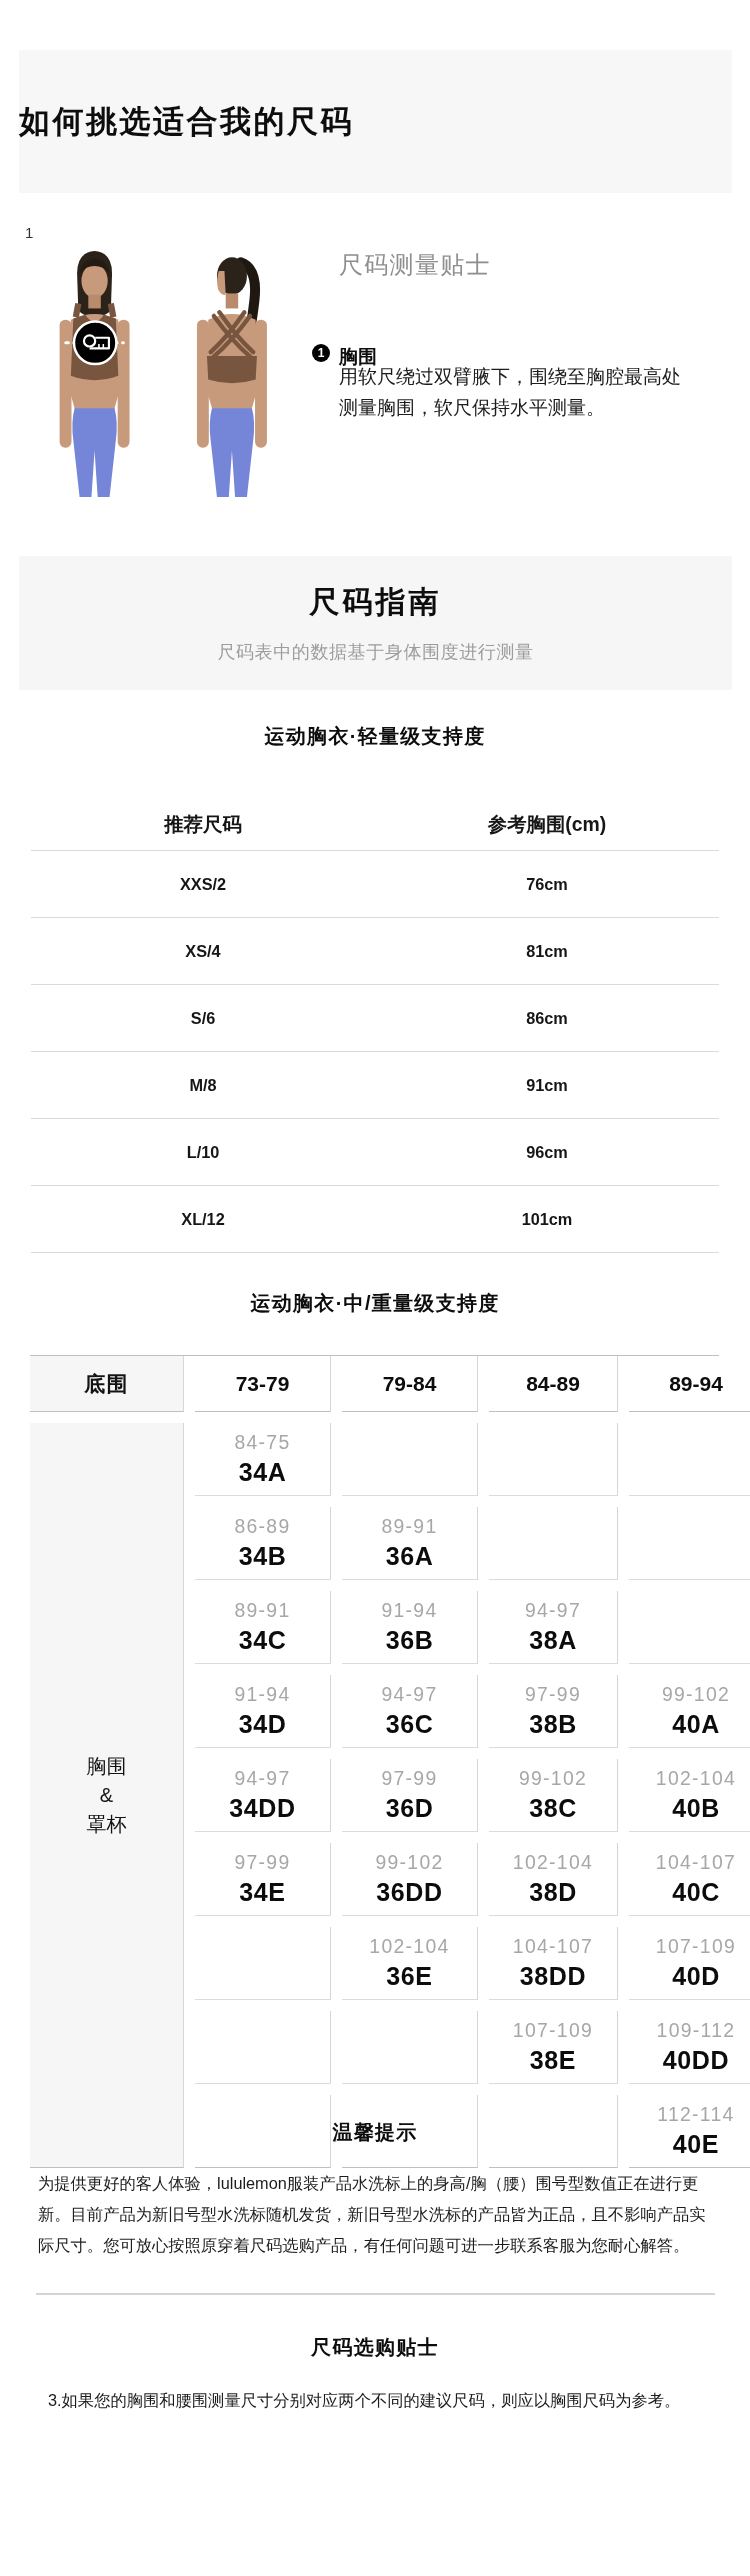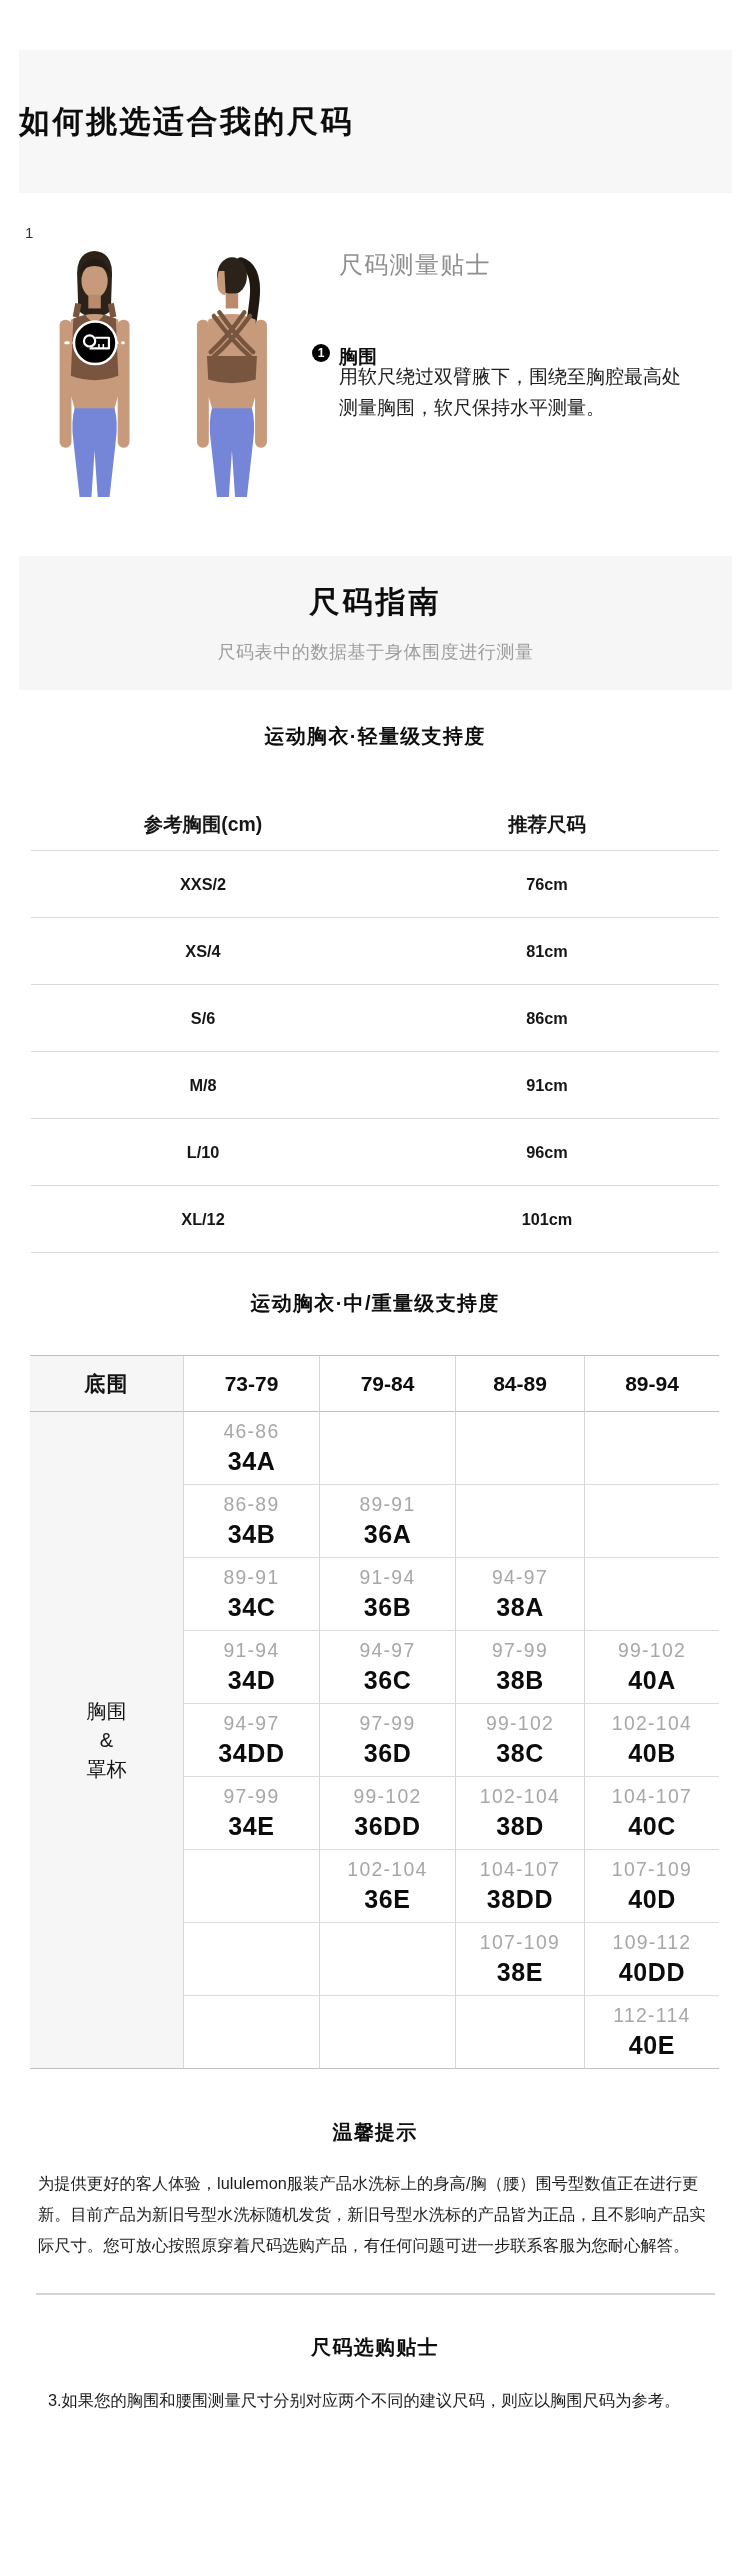--- a/index.html
+++ b/index.html
@@ -34,21 +34,21 @@
   
   .light-table{position:absolute;left:31px;top:798px;width:688px;}
   .lt-header{display:flex;height:53px;box-sizing:border-box;border-bottom:1.9px solid #dadada;}
   .lt-header .lt-cell{font-size:19.4px;font-weight:700;}
   .lt-row{display:flex;height:67px;box-sizing:border-box;border-bottom:1.9px solid #dadada;}
   .lt-cell{flex:1;display:flex;align-items:center;justify-content:center;font-size:16.3px;color:#161616;font-weight:bold;}
 
   
   .heavy-table{position:absolute;left:30px;top:1355px;width:689px;border-top:1.3px solid #c0c0c0;
                display:grid;grid-template-columns:154px 136px 136px 129px 134px;
-               grid-template-rows:56px repeat(9,73px);}
+               grid-template-rows:56px repeat(9,73px);gap:11px;}
   .heavy-table > div{box-sizing:border-box;}
   .ht-corner{background:#f6f6f6;border-right:1.3px solid #d6d6d6;border-bottom:1.3px solid #c0c0c0;
              display:flex;align-items:center;justify-content:center;
              font-size:21px;font-weight:600;letter-spacing:1.3px;color:#141414;}
   .ht-colhead{border-bottom:1.3px solid #c0c0c0;display:flex;align-items:center;justify-content:center;
               font-size:21px;font-weight:700;color:#0d0d0d;}
   .ht-colhead.cr{border-right:1.3px solid #d6d6d6;}
   .ht-rowhead{grid-column:1;grid-row:2 / span 9;background:#f6f6f6;border-right:1.3px solid #d6d6d6;
               border-bottom:1.3px solid #c0c0c0;display:flex;flex-direction:column;align-items:center;
               justify-content:center;font-size:20px;line-height:29px;color:#141414;}
@@ -124,22 +124,22 @@
 
   <div class="banner2">
     <div class="t">尺码指南</div>
     <div class="s">尺码表中的数据基于身体围度进行测量</div>
   </div>
 
   <div class="h-section" id="h-light">运动胸衣·轻量级支持度</div>
 
   <div class="light-table">
     <div class="lt-header">
+      <div class="lt-cell">推荐尺码</div>
       <div class="lt-cell">参考胸围(cm)</div>
-      <div class="lt-cell">推荐尺码</div>
     </div>
     <div>
         <div class="lt-row">
           <div class="lt-cell">XXS/2</div>
           <div class="lt-cell">76cm</div>
         </div>
         <div class="lt-row">
           <div class="lt-cell">XS/4</div>
           <div class="lt-cell">81cm</div>
         </div>
@@ -169,21 +169,21 @@
     <div class="ht-colhead cr">73-79</div>
     <div class="ht-colhead cr">79-84</div>
     <div class="ht-colhead cr">84-89</div>
     <div class="ht-colhead">89-94</div>
     <div class="ht-rowhead">
       <div>胸围</div>
       <div>&amp;</div>
       <div>罩杯</div>
     </div>
   <div class="ht-cell cr" style="grid-area: 2 / 2;">
-        <div class="ht-range">46-86</div>
+        <div class="ht-range">84-75</div>
         <div class="ht-size">34A</div>
       </div>
       <div class="ht-cell cr" style="grid-area: 2 / 3;"></div>
       <div class="ht-cell cr" style="grid-area: 2 / 4;"></div>
       <div class="ht-cell" style="grid-area: 2 / 5;"></div>
       <div class="ht-cell cr" style="grid-area: 3 / 2;">
         <div class="ht-range">86-89</div>
         <div class="ht-size">34B</div>
       </div>
       <div class="ht-cell cr" style="grid-area: 3 / 3;">

